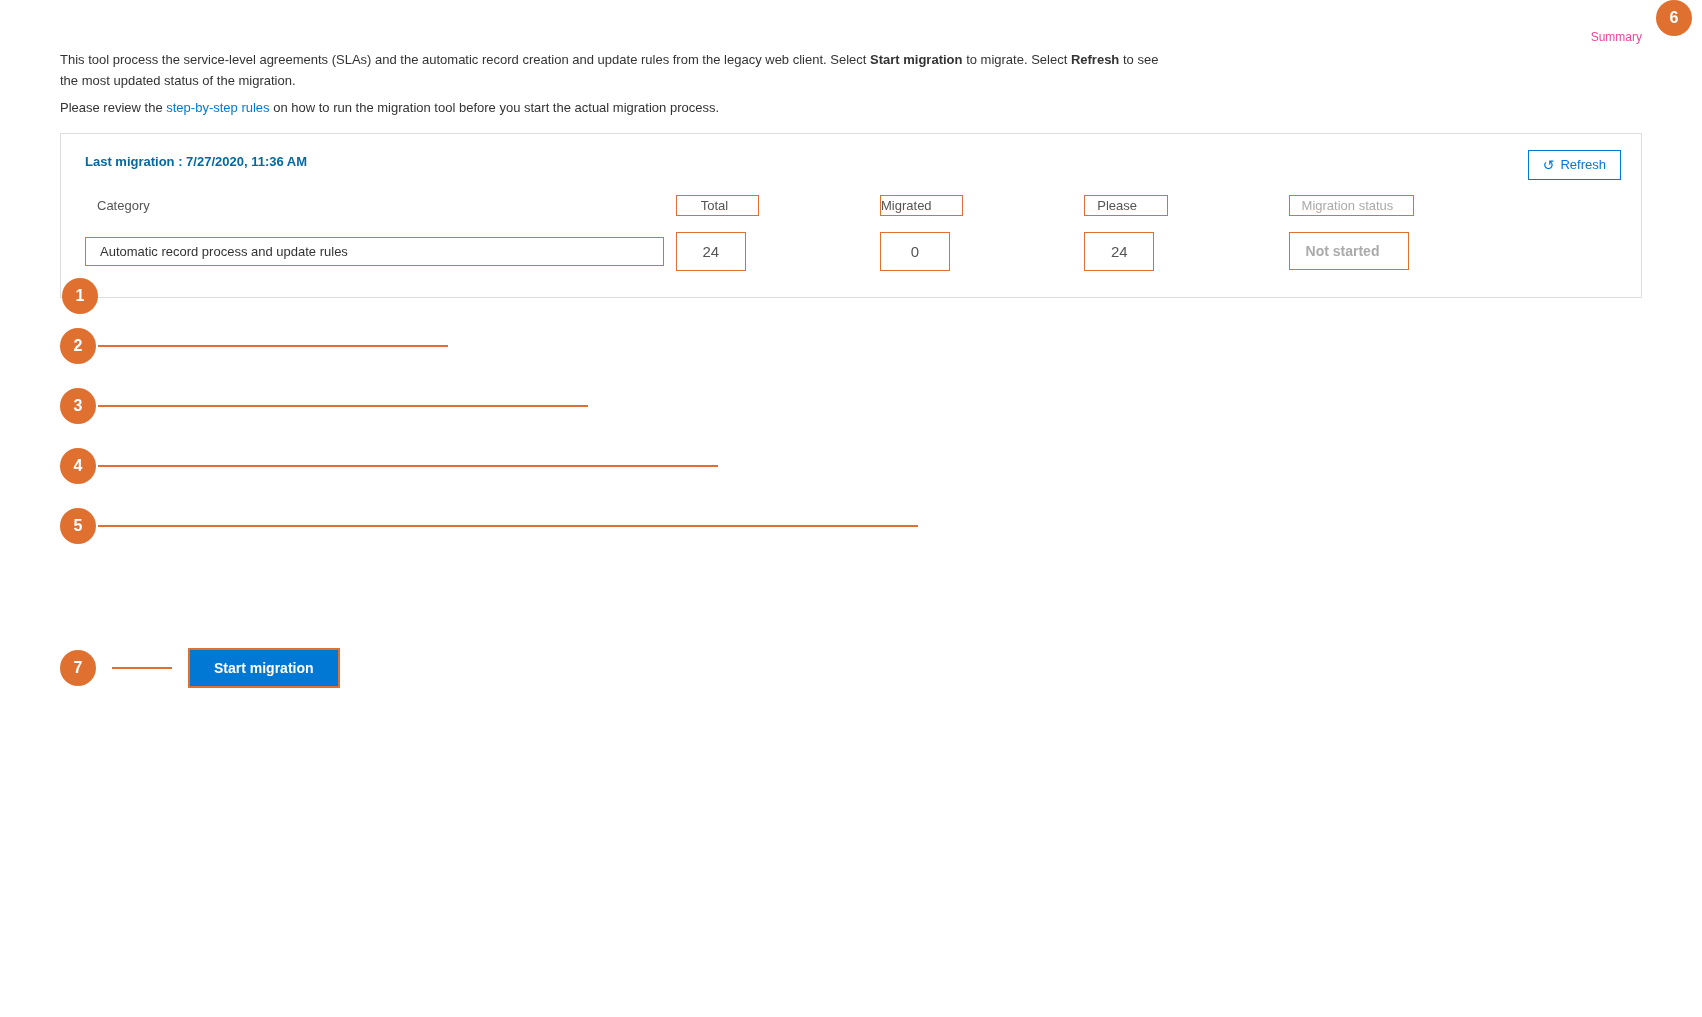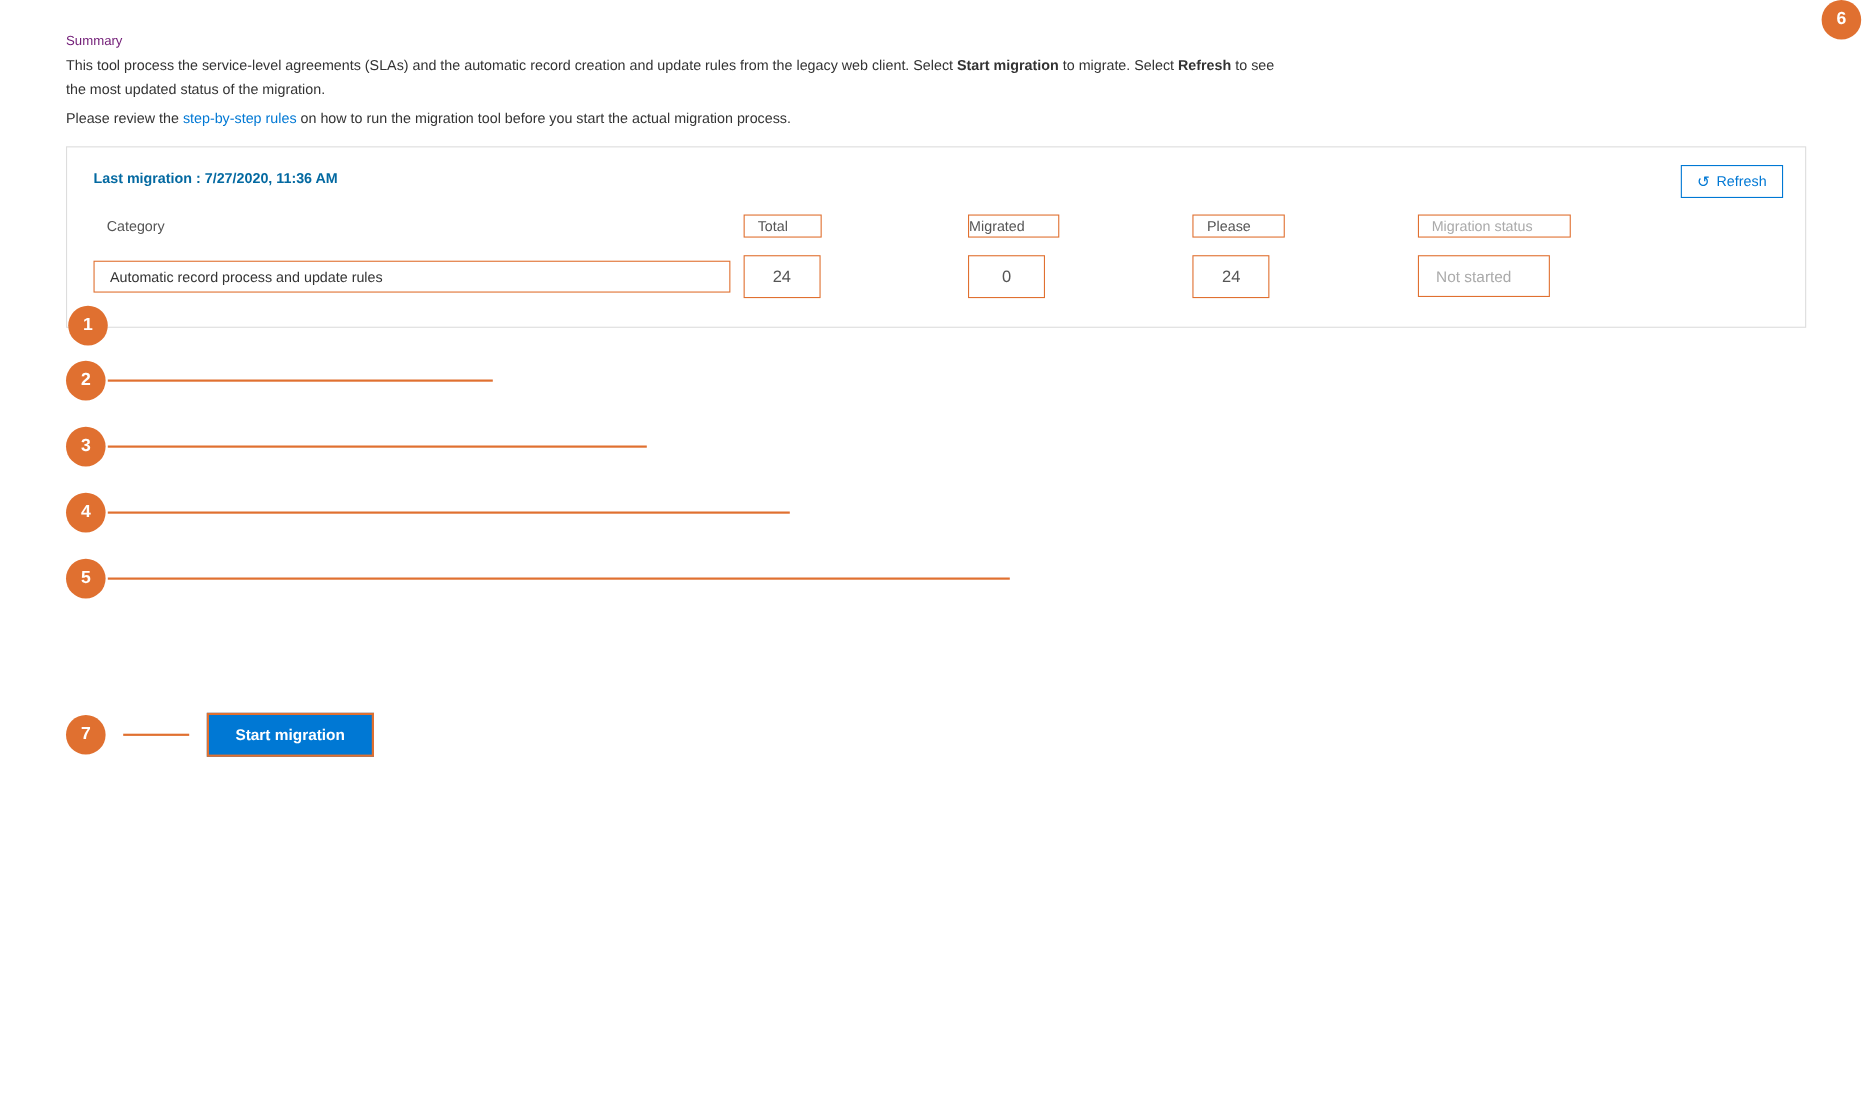--- a/index.html
+++ b/index.html
@@ -9,22 +9,23 @@
       color: #333;
       font-size: 14px;
     }
     .page-wrapper {
       padding: 30px 60px 30px 60px;
       max-width: 1702px;
       position: relative;
     }
     .summary-label {
       font-size: 12px;
-      color: #701a75;
+      color: #ec4899;
       margin-bottom: 6px;
+      text-align: right;
     }
     .page-title {
       font-size: 22px;
       font-weight: 600;
       color: #1a1a1a;
       margin-bottom: 12px;
     }
     .description {
       font-size: 13px;
       color: #333;
@@ -107,21 +108,21 @@
       padding: 4px 0;
     }
     .migration-table td.number-cell {
       font-size: 15px;
       color: #555;
       text-align: left;
     }
     .migration-table td.status-cell {
       font-size: 14px;
       color: #aaa;
-      font-weight: 400;
+      font-weight: 700;
     }
 
     .category-item {
       border: 1.5px solid #e07030;
       padding: 6px 14px;
       margin-bottom: 6px;
       font-size: 13px;
       color: #333;
       display: block;
     }
@@ -203,36 +204,36 @@
     <div class="last-migration">Last migration : 7/27/2020, 11:36 AM</div>
 
     <div class="table-container">
       <table class="migration-table">
         <thead>
           <tr>
             <th style="width:340px;">
               <span>Category</span>
             </th>
             <th style="width:120px;">
-              <div style="border: 1.5px solid #e07030; display:inline-block; padding: 2px 30px 2px 12px;">
+              <div style="border: 1.5px solid #e07030; display:inline-block; padding: 2px 30px 2px 24px;">
                 <span>Total</span>
               </div>
             </th>
             <th style="width:120px;">
               <div style="border: 1.5px solid #e07030; display:inline-block; padding: 2px 30px 2px 0;">
                 <span>Migrated</span>
               </div>
             </th>
             <th style="width:120px;">
               <div style="border: 1.5px solid #e07030; display:inline-block; padding: 2px 30px 2px 12px;">
                 <span>Please</span>
               </div>
             </th>
             <th style="width:200px;" class="col-status">
-              <div style="border: 1.5px solid #e07030; display:inline-block; padding: 2px 34px 2px 12px; color:#aaa;">
+              <div style="border: 1.5px solid #e07030; display:inline-block; padding: 2px 20px 2px 12px; color:#aaa;">
                 <span>Migration status</span>
               </div>
             </th>
           </tr>
         </thead>
         <tbody>
 
           <tr>
             <td class="category-cell">
               <span class="category-item">Automatic record process and update rules</span>

